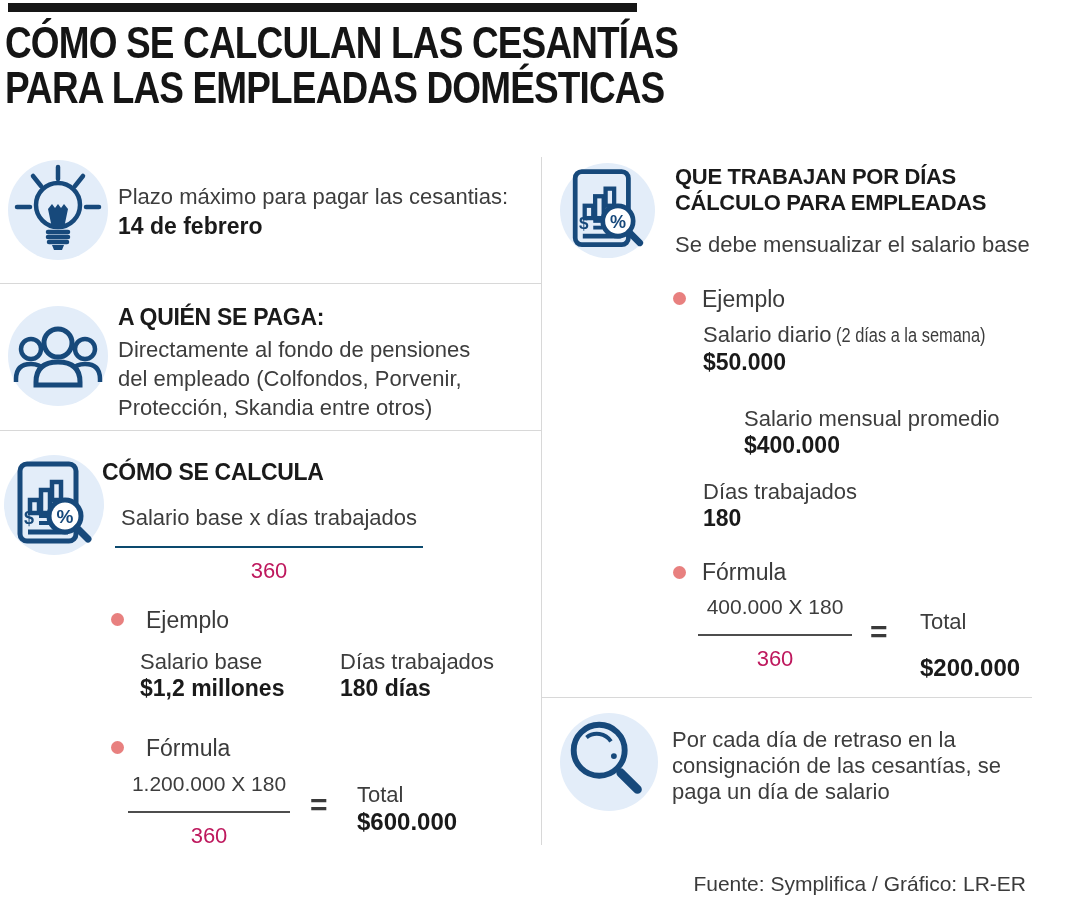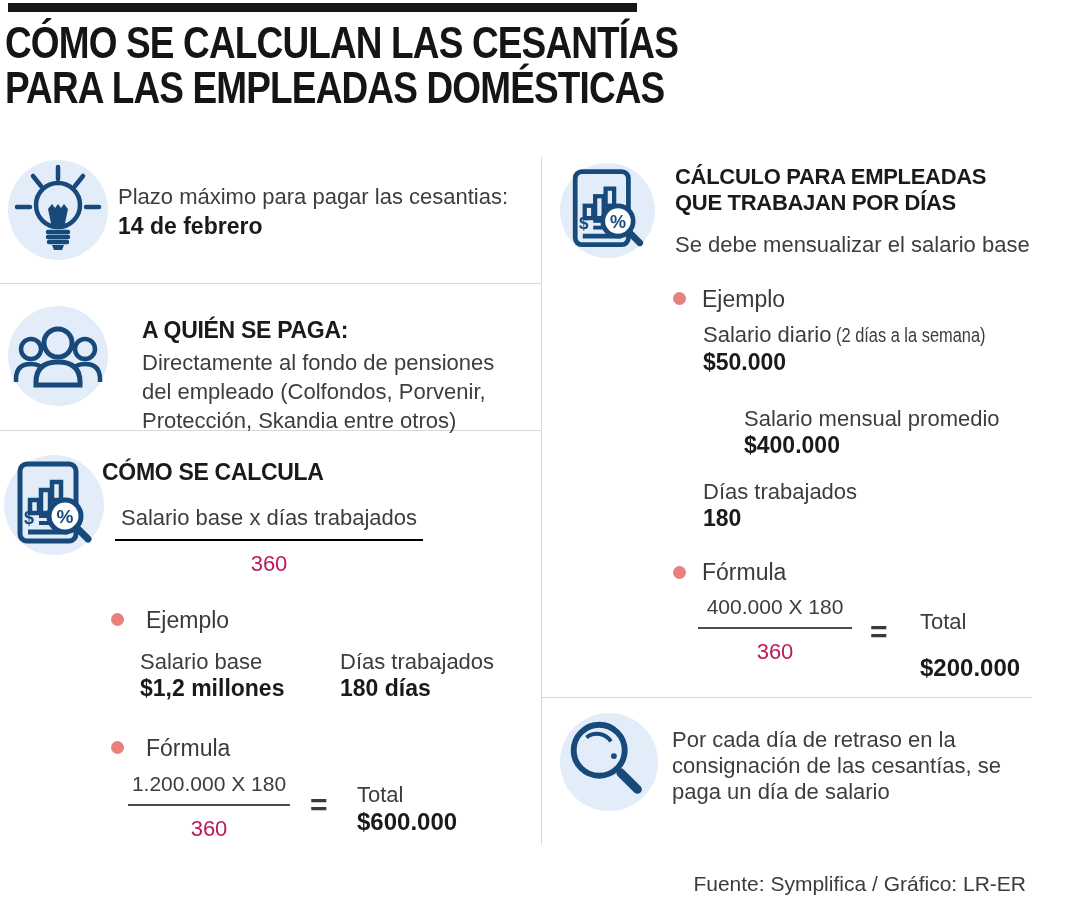--- a/index.html
+++ b/index.html
@@ -18,21 +18,21 @@
   
   .icon-circle{border-radius:50%;background:#e3edf9;display:flex;align-items:center;justify-content:center;}
   .icon-circle svg{display:block;}
   
   .t-reg{font-size:22px;color:#3d3d3d;line-height:27px;}
   .t-bold{font-size:23px;font-weight:700;color:#1a1a1a;line-height:27px;}
   .sec-title{font-size:23px;font-weight:700;color:#1a1a1a;letter-spacing:-.3px;white-space:nowrap;}
   .bullet-dot{width:13px;height:13px;border-radius:50%;background:#e8807f;}
   .bullet-label{font-size:23px;color:#3a3a3a;}
   .fraction{text-align:center;}
-  .fraction .num{font-size:22px;color:#3d3d3d;padding-bottom:8px;border-bottom:2px solid #000000;white-space:nowrap;text-align:center;}
+  .fraction .num{font-size:22px;color:#3d3d3d;padding-bottom:15px;border-bottom:2px solid #0c4a6e;white-space:nowrap;text-align:center;}
   .fraction .den{font-size:22px;color:#be185d;padding-top:10px;}
   .fraction.small .num{font-size:21px;border-bottom-color:#4d4d4d;}
   .equals{font-size:30px;font-weight:700;color:#3a3a3a;}
   .note-cond{display:inline-block;transform:scaleX(.82);transform-origin:left center;font-size:20px;white-space:nowrap;}
   #footer-credit{font-size:21px;color:#3b3b3b;white-space:nowrap;}
 </style>
 </head>
 <body>
 
 <div id="canvas">
@@ -71,21 +71,21 @@
   <div class="abs icon-circle" style="left:8px;top:306px;width:100px;height:100px;">
     <svg width="100" height="100" viewBox="0 0 100 100" fill="none" stroke="#17497b" stroke-width="4.5">
       <circle cx="23" cy="43" r="10"></circle>
       <path d="M8,76 v-3 q0,-15 15,-15 q9,0 13,6"></path>
       <circle cx="77" cy="43" r="10"></circle>
       <path d="M92,76 v-3 q0,-15 -15,-15 q-9,0 -13,6"></path>
       <circle cx="50" cy="37" r="14" fill="#e3edf9" stroke-width="5"></circle>
       <path d="M28,79 v-3 q0,-20 22,-20 q22,0 22,20 v3 z" fill="#e3edf9" stroke-width="5"></path>
     </svg>
   </div>
-  <div class="abs" style="left:118px;top:317px;margin-left:24px;">
+  <div class="abs" style="left:118px;top:304px;">
     <div class="sec-title">A QUIÉN SE PAGA:</div>
     <div class="t-reg" style="width:382px;margin-top:4px;line-height:29px;">Directamente al fondo de pensiones del empleado (Colfondos, Porvenir, Protección, Skandia entre otros)</div>
   </div>
 
   <div class="abs icon-circle" style="left:4px;top:455px;width:100px;height:100px;">
     <svg width="100" height="100" viewBox="0 0 100 100" fill="none" stroke="#17497b" stroke-width="5">
       <rect x="16" y="9" width="56" height="77" rx="7"></rect>
       <g stroke-width="4.5">
         <rect x="26" y="45" width="9" height="13"></rect>
         <rect x="37" y="35" width="9" height="23"></rect>
@@ -144,22 +144,22 @@
       <line x1="35" y1="61" x2="52" y2="61" stroke-width="4"></line>
       <line x1="35" y1="68" x2="45" y2="68" stroke-width="4"></line>
       <circle cx="50" cy="68" r="2" fill="#17497b" stroke="none"></circle>
       <line x1="24" y1="77" x2="64" y2="77"></line>
       <circle cx="61" cy="61" r="16" fill="#ffffff"></circle>
       <text x="61" y="68" text-anchor="middle" font-size="19" font-weight="bold" fill="#17497b" stroke="none">%</text>
       <line x1="73" y1="73" x2="84" y2="84" stroke-width="7" stroke-linecap="round"></line>
     </svg>
   </div>
   <div class="abs" style="left:675px;top:164px;">
+    <div class="sec-title" style="font-size:22px;line-height:26px;">QUE TRABAJAN POR DÍAS</div>
     <div class="sec-title" style="font-size:22px;line-height:26px;">CÁLCULO PARA EMPLEADAS</div>
-    <div class="sec-title" style="font-size:22px;line-height:26px;">QUE TRABAJAN POR DÍAS</div>
     <div class="t-reg" style="margin-top:15px;white-space:nowrap;">Se debe mensualizar el salario base</div>
   </div>
 
   <div class="abs bullet-dot" style="left:673px;top:292px;"></div>
   <div class="abs bullet-label" style="left:702px;top:286px;">Ejemplo</div>
 
   <div class="abs" style="left:703px;top:321px;white-space:nowrap;">
     <span class="t-reg">Salario diario</span>
     <span class="t-reg note-cond">(2 días a la semana)</span>
     <div class="t-bold">$50.000</div>

